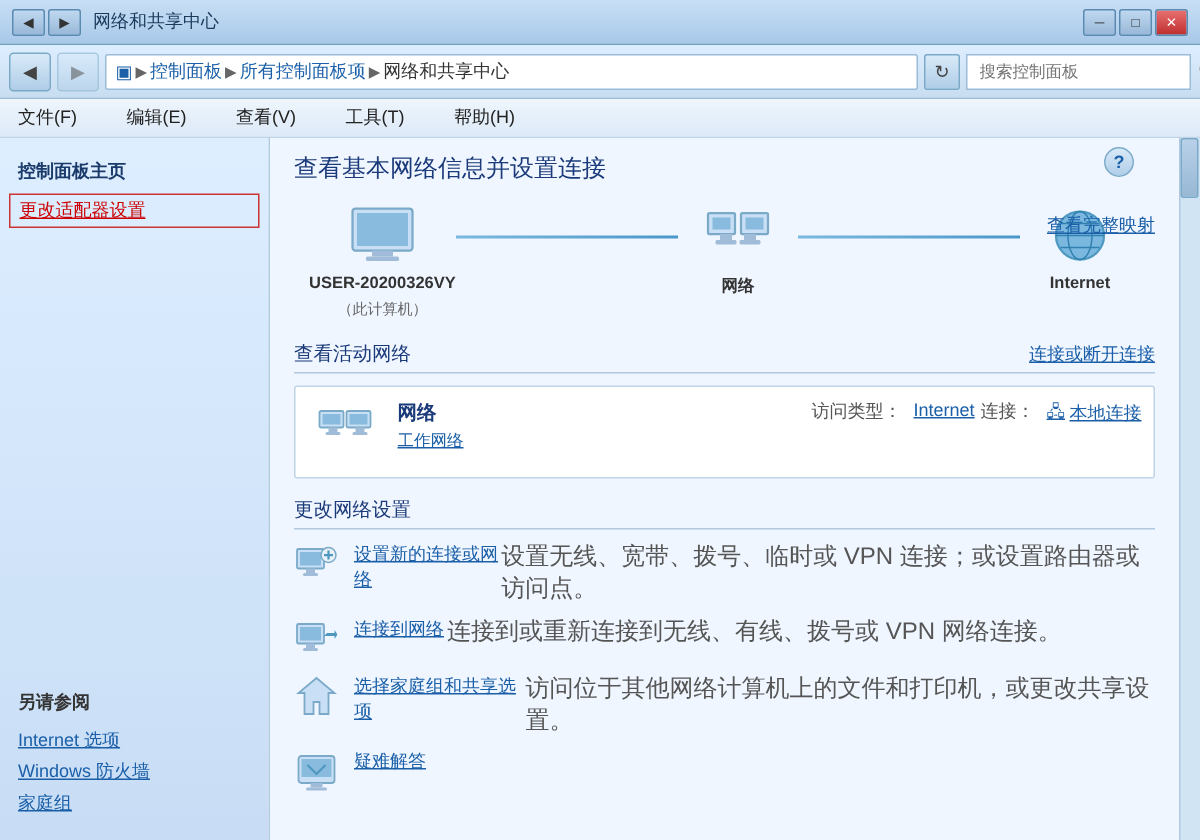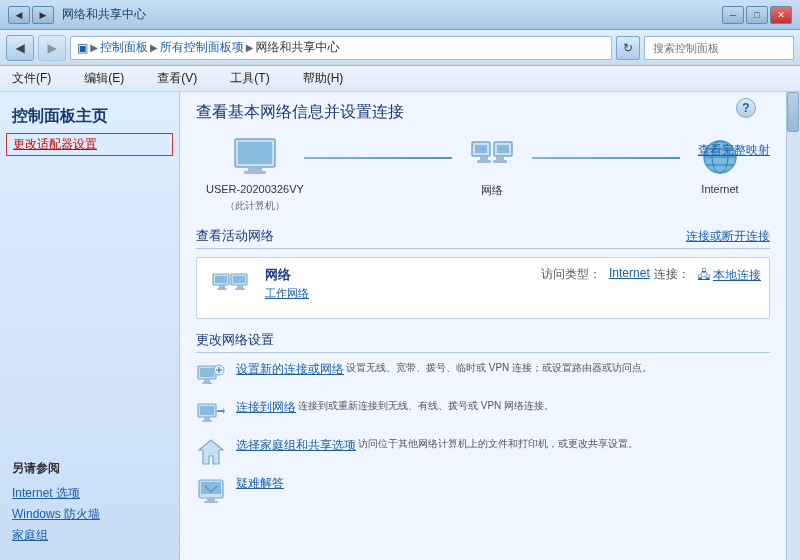--- a/index.html
+++ b/index.html
@@ -149,21 +149,21 @@
     
     .sidebar {
       width: 180px;
       background: linear-gradient(to bottom, #ddeeff 0%, #c8ddf5 100%);
       border-right: 1px solid #b0cce0;
       padding: 10px 0;
       display: flex;
       flex-direction: column;
     }
     .sidebar-section-title {
-      font-size: 16px;
+      font-size: 12px;
       font-weight: bold;
       color: #1a3a6a;
       padding: 4px 12px 6px;
     }
     .sidebar-link {
       font-size: 12px;
       color: #1a5fa8;
       padding: 3px 12px;
       cursor: pointer;
       text-decoration: underline;
@@ -229,20 +229,21 @@
       width: 50px;
       height: 44px;
       display: flex;
       align-items: center;
       justify-content: center;
     }
     .net-label {
       font-size: 11px;
       color: #333;
       text-align: center;
+      font-weight: bold;
     }
     .net-sublabel {
       font-size: 10px;
       color: #666;
       text-align: center;
     }
     .net-connector {
       flex: 1;
       height: 2px;
       background: linear-gradient(to right, #7ab8e0, #4a98c8);
@@ -341,21 +342,21 @@
       display: flex;
       gap: 2px;
     }
     .settings-link {
       font-size: 12px;
       color: #1a5fa8;
       cursor: pointer;
       text-decoration: underline;
     }
     .settings-desc {
-      font-size: 10px;
+      font-size: 16px;
       color: #555;
     }
 
     
     .help-btn {
       position: absolute;
       top: 6px;
       right: 30px;
       width: 20px;
       height: 20px;

